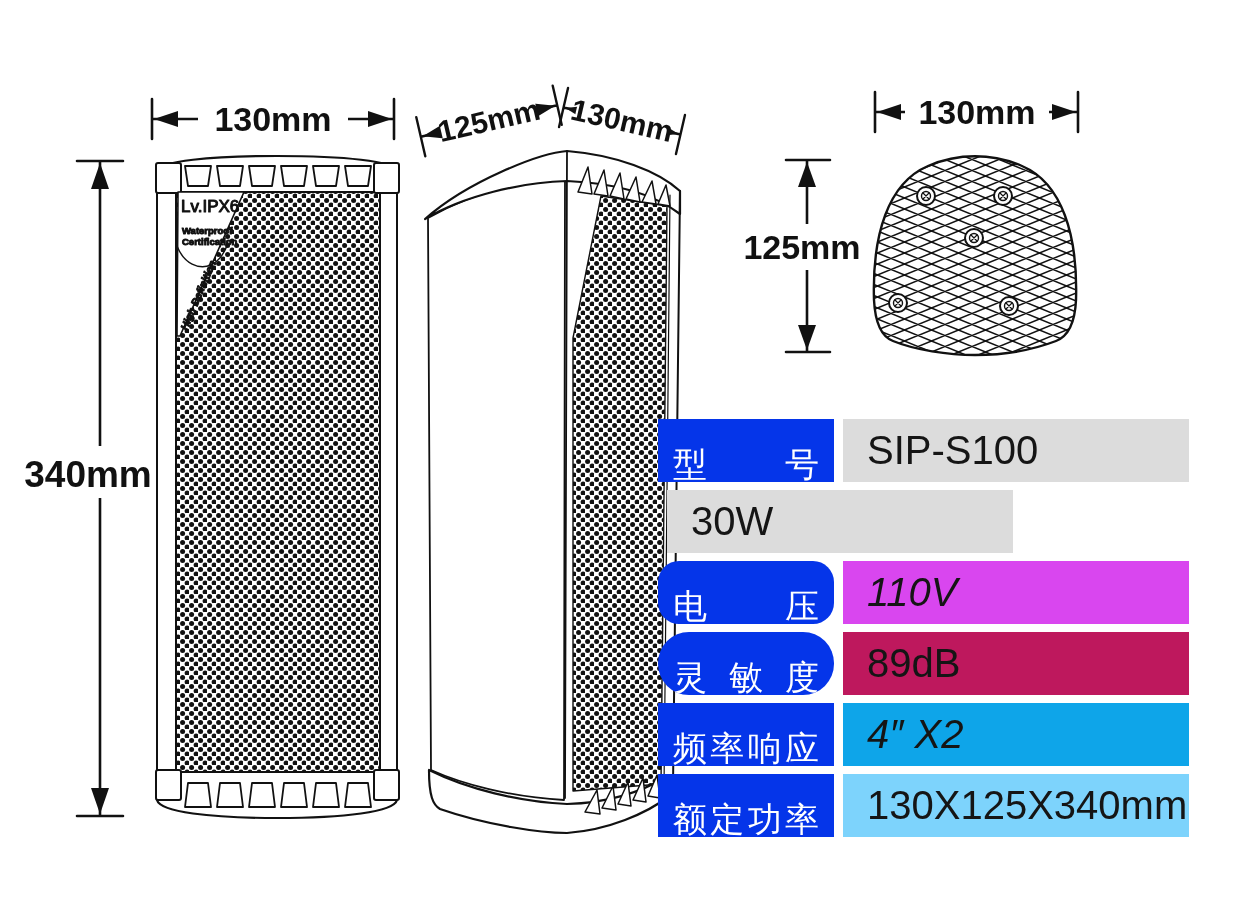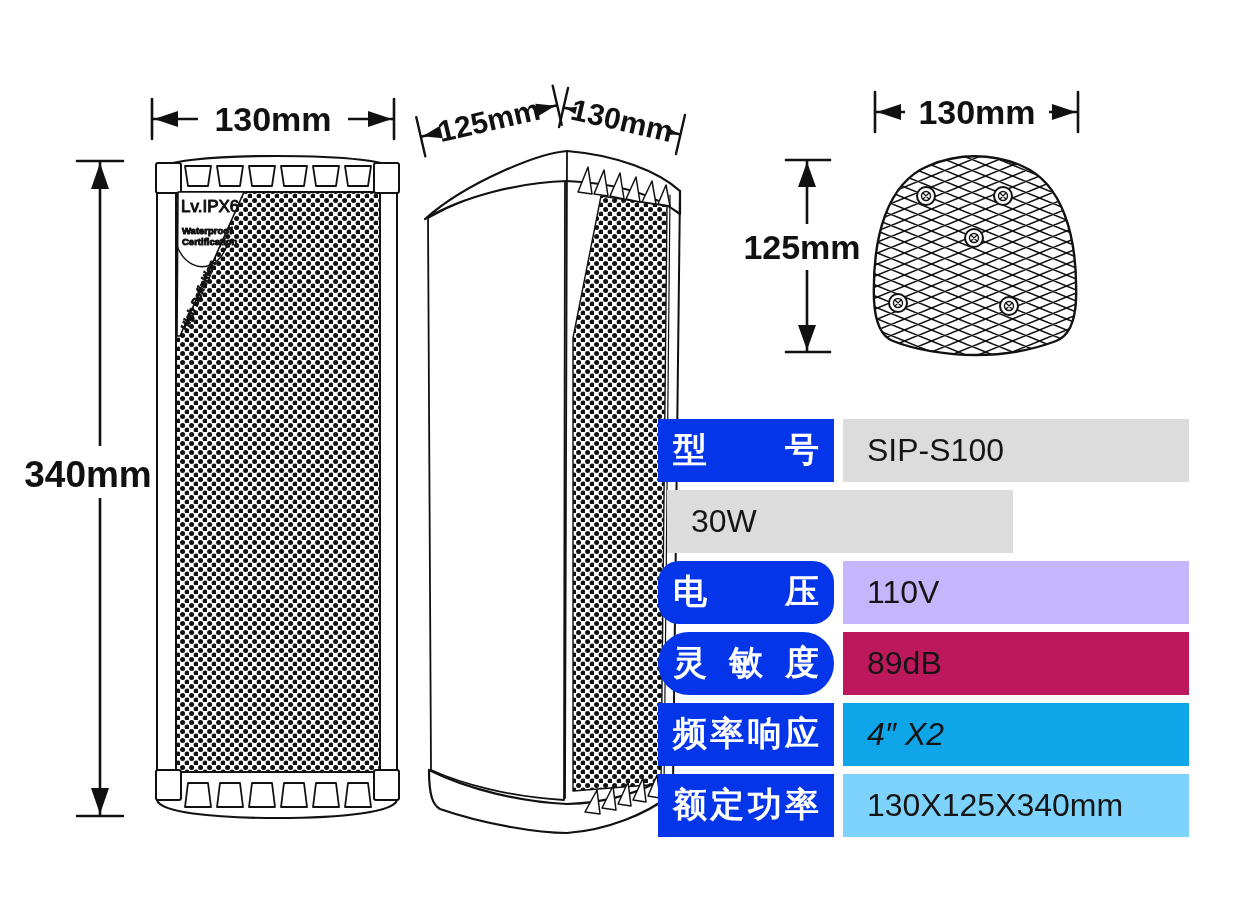--- a/index.html
+++ b/index.html
@@ -8,26 +8,26 @@
     font-family:"Liberation Sans",sans-serif;
   }
   .art{position:absolute;left:0;top:0;width:1237px;height:915px;}
   .art text{font-family:"Liberation Sans",sans-serif;fill:#111;}
   .dim-text{font-weight:bold;}
   
   .spec-table{position:absolute;left:658px;top:419px;width:531px;}
   .spec-row{display:flex;margin-bottom:8px;}
   .spec-label{
     width:176px;height:63px;box-sizing:border-box;color:#ffffff;
-    font-size:34px;font-weight:bold;line-height:61px;padding:0 15px;
+    font-size:34px;font-weight:normal;line-height:61px;padding:15px 15px;
     text-align:justify;text-align-last:justify;overflow:hidden;white-space:nowrap;
   }
   .spec-value{
     width:346px;height:63px;box-sizing:border-box;margin-left:9px;color:#151515;
-    font-size:32px;font-weight:400;line-height:63px;padding-left:24px;
+    font-size:40px;font-weight:400;line-height:63px;padding-left:24px;
     overflow:hidden;white-space:nowrap;
   }
 </style>
 </head>
 <body>
 
 <div class="stage">
 
   <svg class="art" viewBox="0 0 1237 915" stroke-linecap="round" stroke-linejoin="round">
     <defs>
@@ -201,21 +201,21 @@
   <div class="spec-table">
     <div class="spec-row">
       <div class="spec-label" style="background: rgb(5, 53, 233);">型 号</div>
       <div class="spec-value" style="background: rgb(220, 220, 220);">SIP-S100</div>
     </div>
     <div class="spec-row">
       <div class="spec-value" style="background: rgb(220, 220, 220);">30W</div>
     </div>
     <div class="spec-row">
       <div class="spec-label" style="background: rgb(5, 53, 233); border-radius: 21px;">电 压</div>
-      <div class="spec-value" style="background: #c4b5fd;">110V</div>
+      <div class="spec-value" style="background: #d946ef; font-style: italic;">110V</div>
     </div>
     <div class="spec-row">
       <div class="spec-label" style="background: rgb(5, 53, 233); border-radius: 31px;">灵 敏 度</div>
       <div class="spec-value" style="background: #be185d;">89dB</div>
     </div>
     <div class="spec-row">
       <div class="spec-label" style="background: rgb(5, 53, 233);">频率响应</div>
       <div class="spec-value" style="background: #0ea5e9; font-style: italic;">4″ X2</div>
     </div>
     <div class="spec-row">

